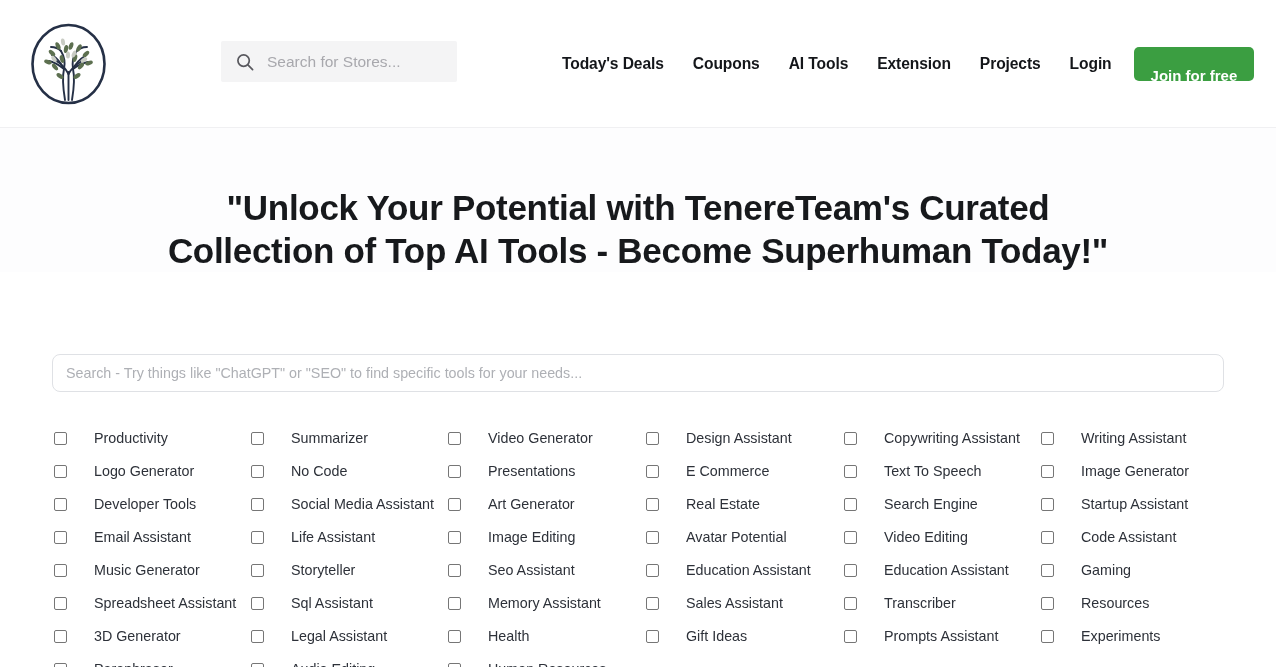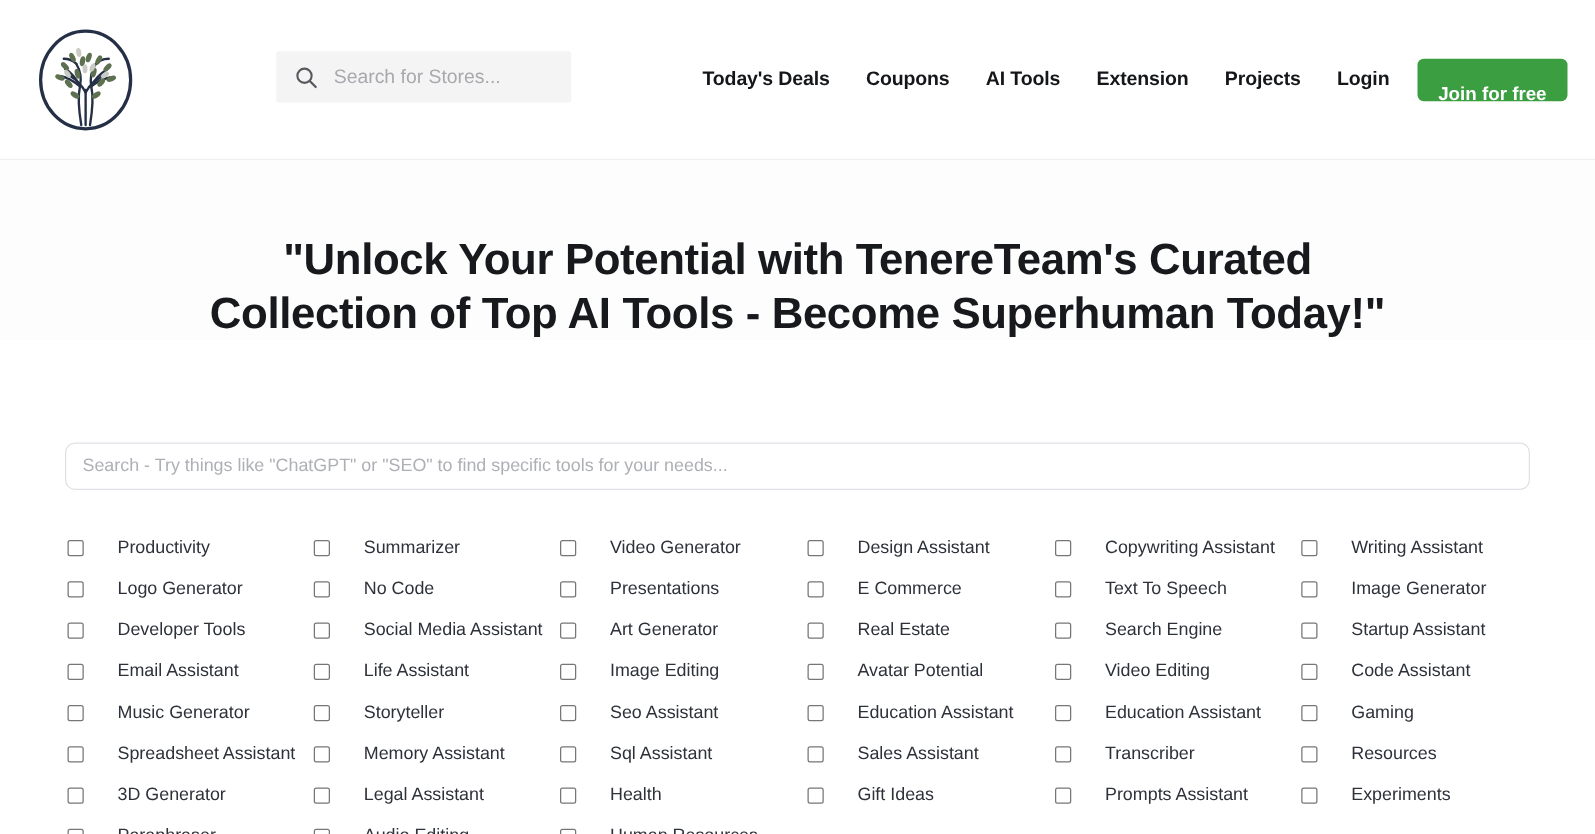--- a/index.html
+++ b/index.html
@@ -355,26 +355,26 @@
   <label class="cat-item">
       <span class="cat-box"></span>
       <span class="cat-label">Gaming</span>
     </label>
   <label class="cat-item">
       <span class="cat-box"></span>
       <span class="cat-label">Spreadsheet Assistant</span>
     </label>
   <label class="cat-item">
       <span class="cat-box"></span>
+      <span class="cat-label">Sql Assistant</span>
+    </label>
+  <label class="cat-item">
+      <span class="cat-box"></span>
       <span class="cat-label">Memory Assistant</span>
     </label>
-  <label class="cat-item">
-      <span class="cat-box"></span>
-      <span class="cat-label">Sql Assistant</span>
-    </label>
 
   <label class="cat-item">
       <span class="cat-box"></span>
       <span class="cat-label">Sales Assistant</span>
     </label>
   <label class="cat-item">
       <span class="cat-box"></span>
       <span class="cat-label">Transcriber</span>
     </label>
   <label class="cat-item">

